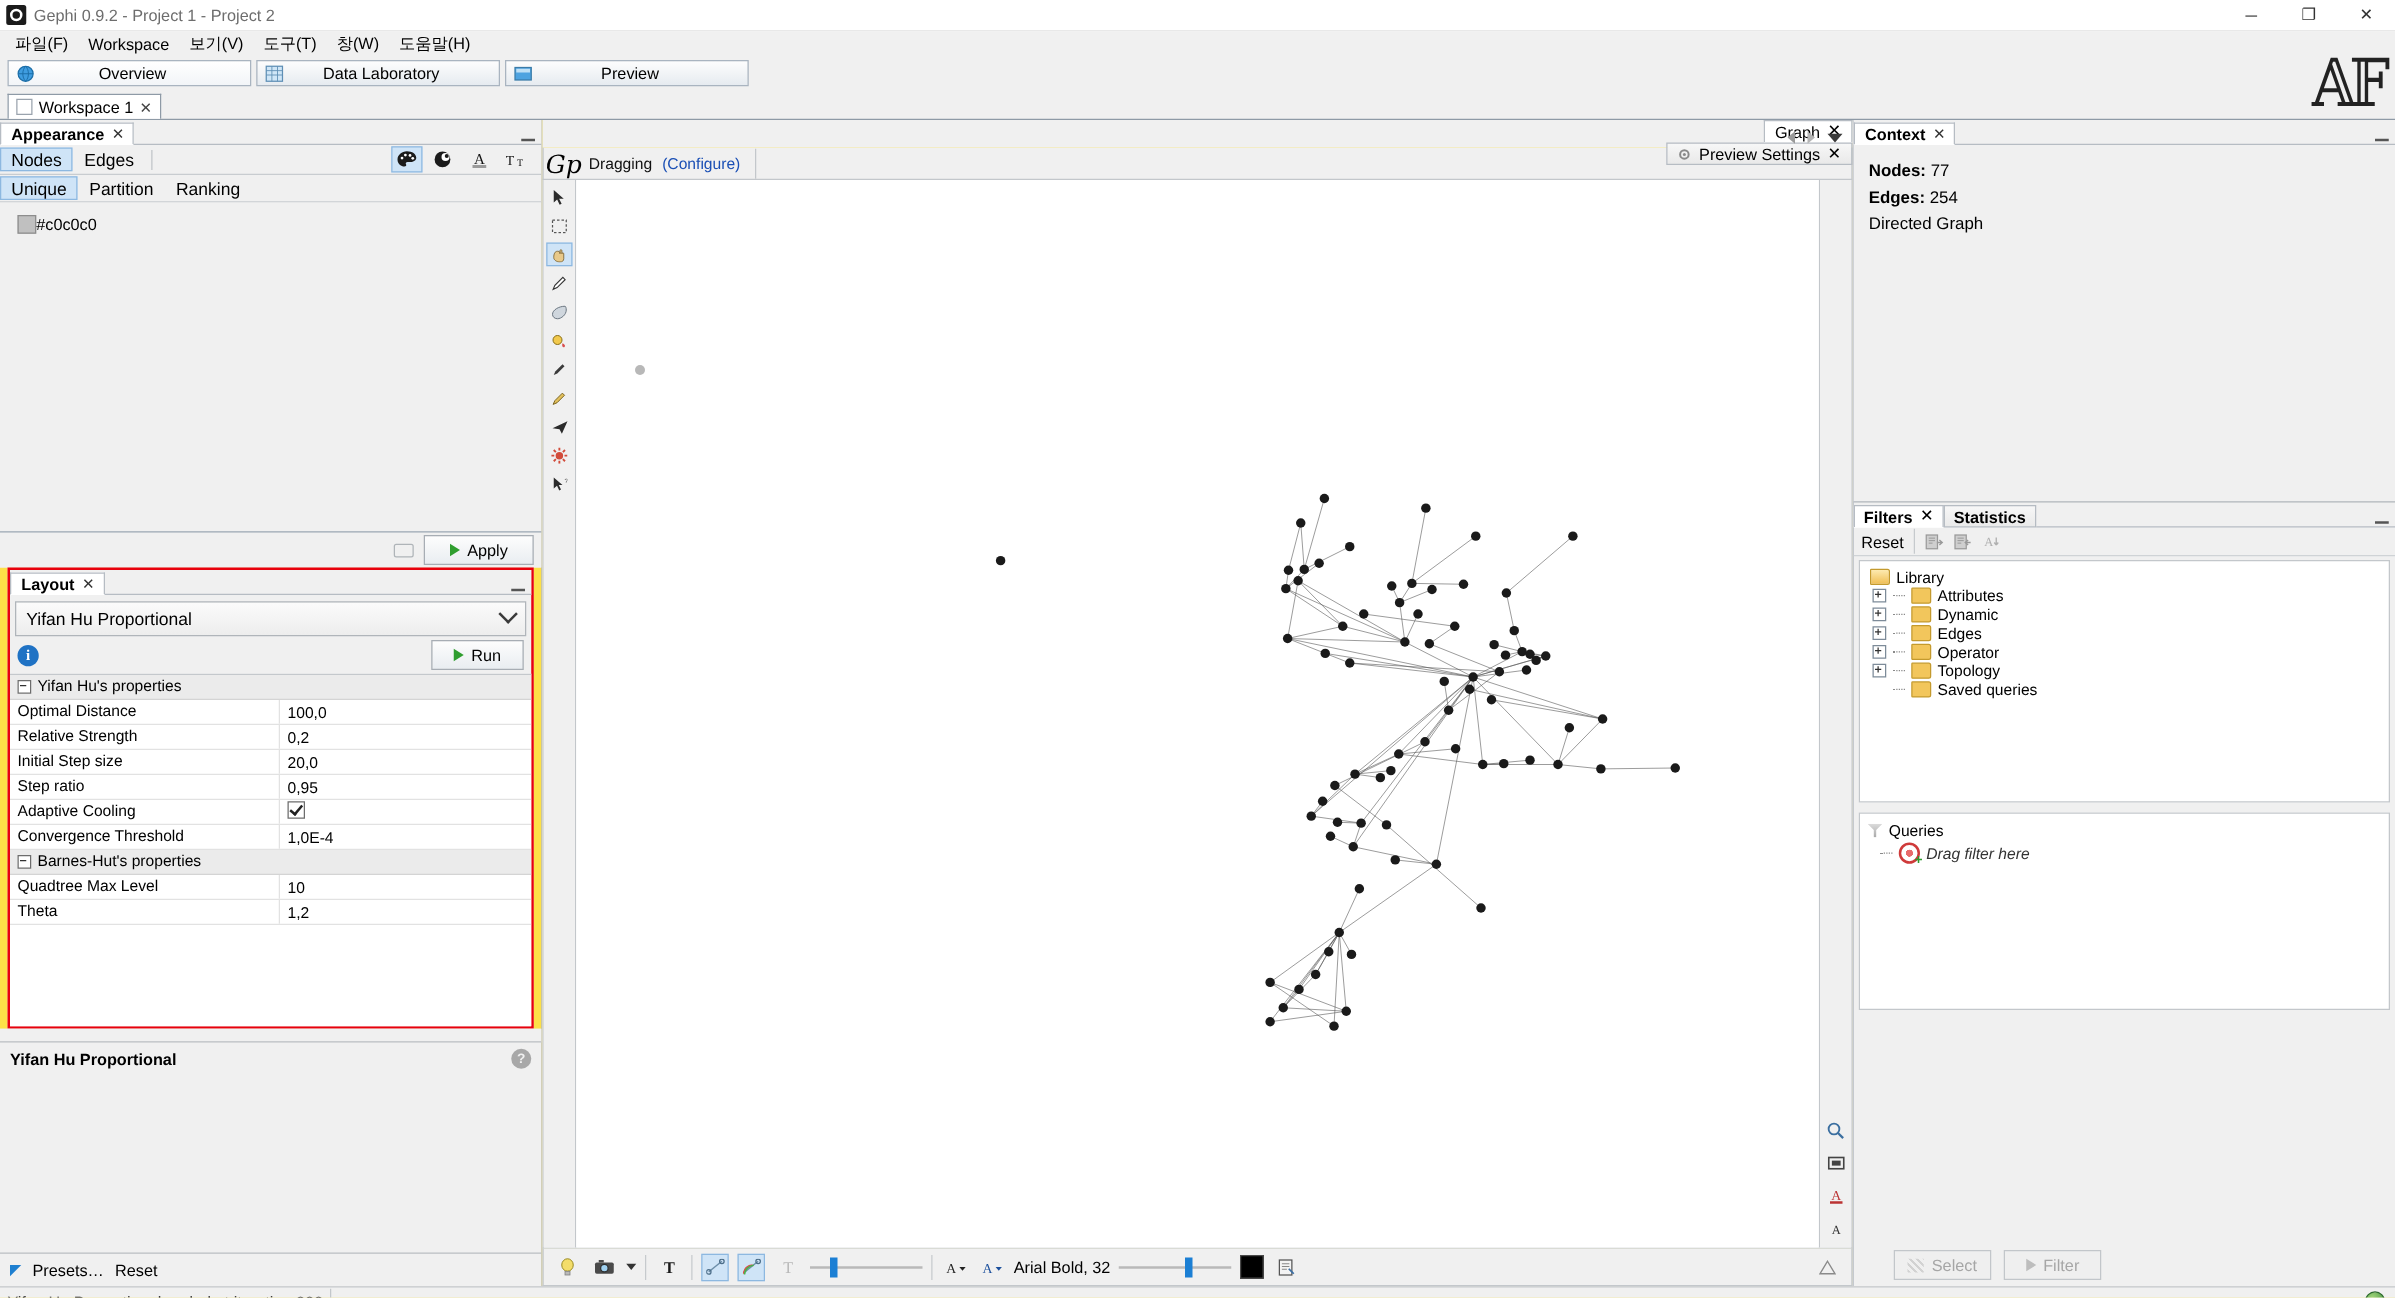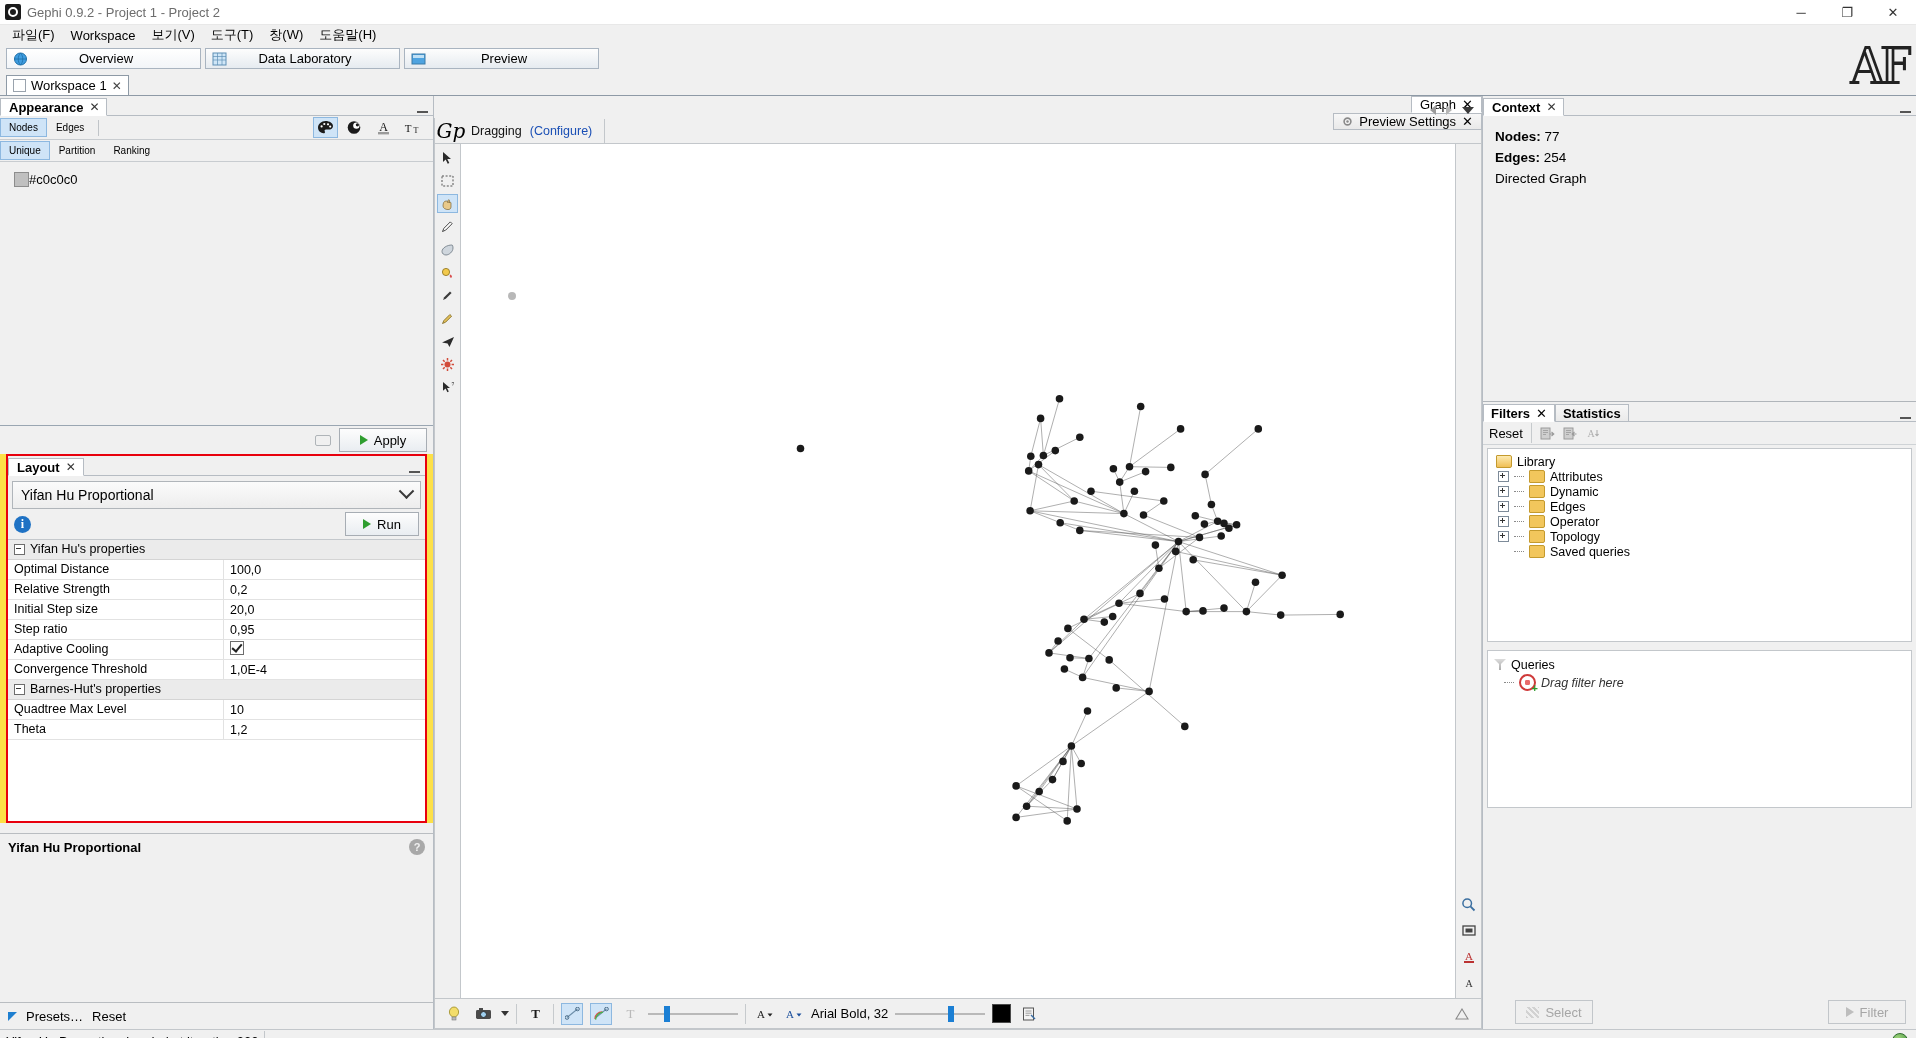--- a/index.html
+++ b/index.html
@@ -59,21 +59,21 @@
   .pnl-tab .x{font-weight:normal;color:#333;font-size:12px;}
   .pnl-tab-rest{flex:1;border-bottom:1px solid #b6bcc3;height:18px;box-sizing:border-box;}
   .pnl-min{position:absolute;right:5px;bottom:3px;width:11px;height:2px;background:#555;}
 
   
   .left{width:434px;flex:none;display:flex;flex-direction:column;
     border-right:1px solid #b6bcc3;box-sizing:border-box;}
   .appearance{height:358px;display:flex;flex-direction:column;background:#f0f0f0;}
   .ap-row1{height:23px;display:flex;align-items:center;background:#f0f0f0;
     border-bottom:1px solid #c8ccd0;}
-  .segbtn{height:19px;padding:0 8px;display:flex;align-items:center;font-size:10px;
+  .segbtn{height:19px;padding:0 8px;display:flex;align-items:center;font-size:14px;
     border:1px solid transparent;box-sizing:border-box;}
   .segbtn.on{background:#cfe4f7;border:1px solid #8db8e0;}
   .vsep{width:1px;height:16px;background:#c0c4c8;margin:0 5px;}
   .ap-icons{margin-left:auto;display:flex;align-items:center;gap:4px;padding-right:8px;}
   .apic{width:25px;height:21px;display:flex;align-items:center;justify-content:center;
     box-sizing:border-box;}
   .apic.on{background:#cfe4f7;border:1px solid #8db8e0;}
   .ap-row2{height:21px;display:flex;align-items:center;background:#f0f0f0;
     border-bottom:1px solid #c8ccd0;}
   .ap-body{flex:1;background:#f0f0f0;padding:10px 0 0 14px;}
@@ -206,21 +206,21 @@
   .folder.open{background:linear-gradient(#fdeab0,#f0bf55);}
   .f-queries{height:150px;background:#fff;border:1px solid #c3c7cb;margin:8px 4px 0 4px;
     padding:6px 0 0 6px;}
   .funnel{width:12px;height:11px;flex:none;
     background:linear-gradient(#dcdcdc,#a9a9a9);
     clip-path:polygon(0 0,100% 0,58% 45%,58% 100%,42% 100%,42% 45%);}
   .target{width:13px;height:13px;border-radius:50%;border:2px solid #cf3a3a;
     background:radial-gradient(#e86b6b 30%,#fff 32%);flex:none;position:relative;}
   .target:after{content:"+";position:absolute;right:-4px;bottom:-5px;color:#2d9b2d;
     font-size:11px;font-weight:bold;line-height:1;}
-  .f-foot{height:34px;display:flex;align-items:center;justify-content:space-between;gap:10px;
+  .f-foot{height:34px;display:flex;align-items:center;justify-content:flex-start;gap:10px;
     padding-right:10px;padding-left:32px;}
   .gbtn{height:22px;min-width:76px;display:flex;align-items:center;justify-content:center;
     gap:6px;border:1px solid #c2c6ca;background:#efefef;color:#a6a6a6;font-size:13px;}
   .gtri{width:0;height:0;border-left:8px solid #bdbdbd;border-top:5px solid transparent;
     border-bottom:5px solid transparent;}
   .hatch{width:13px;height:11px;background:repeating-linear-gradient(45deg,#d2d2d2 0 2px,#efefef 2px 4px);}
 
   
   .statusbar{height:22px;background:#f0f0f0;border-top:1px solid #c3c7cb;display:flex;
     align-items:center;position:relative;}

